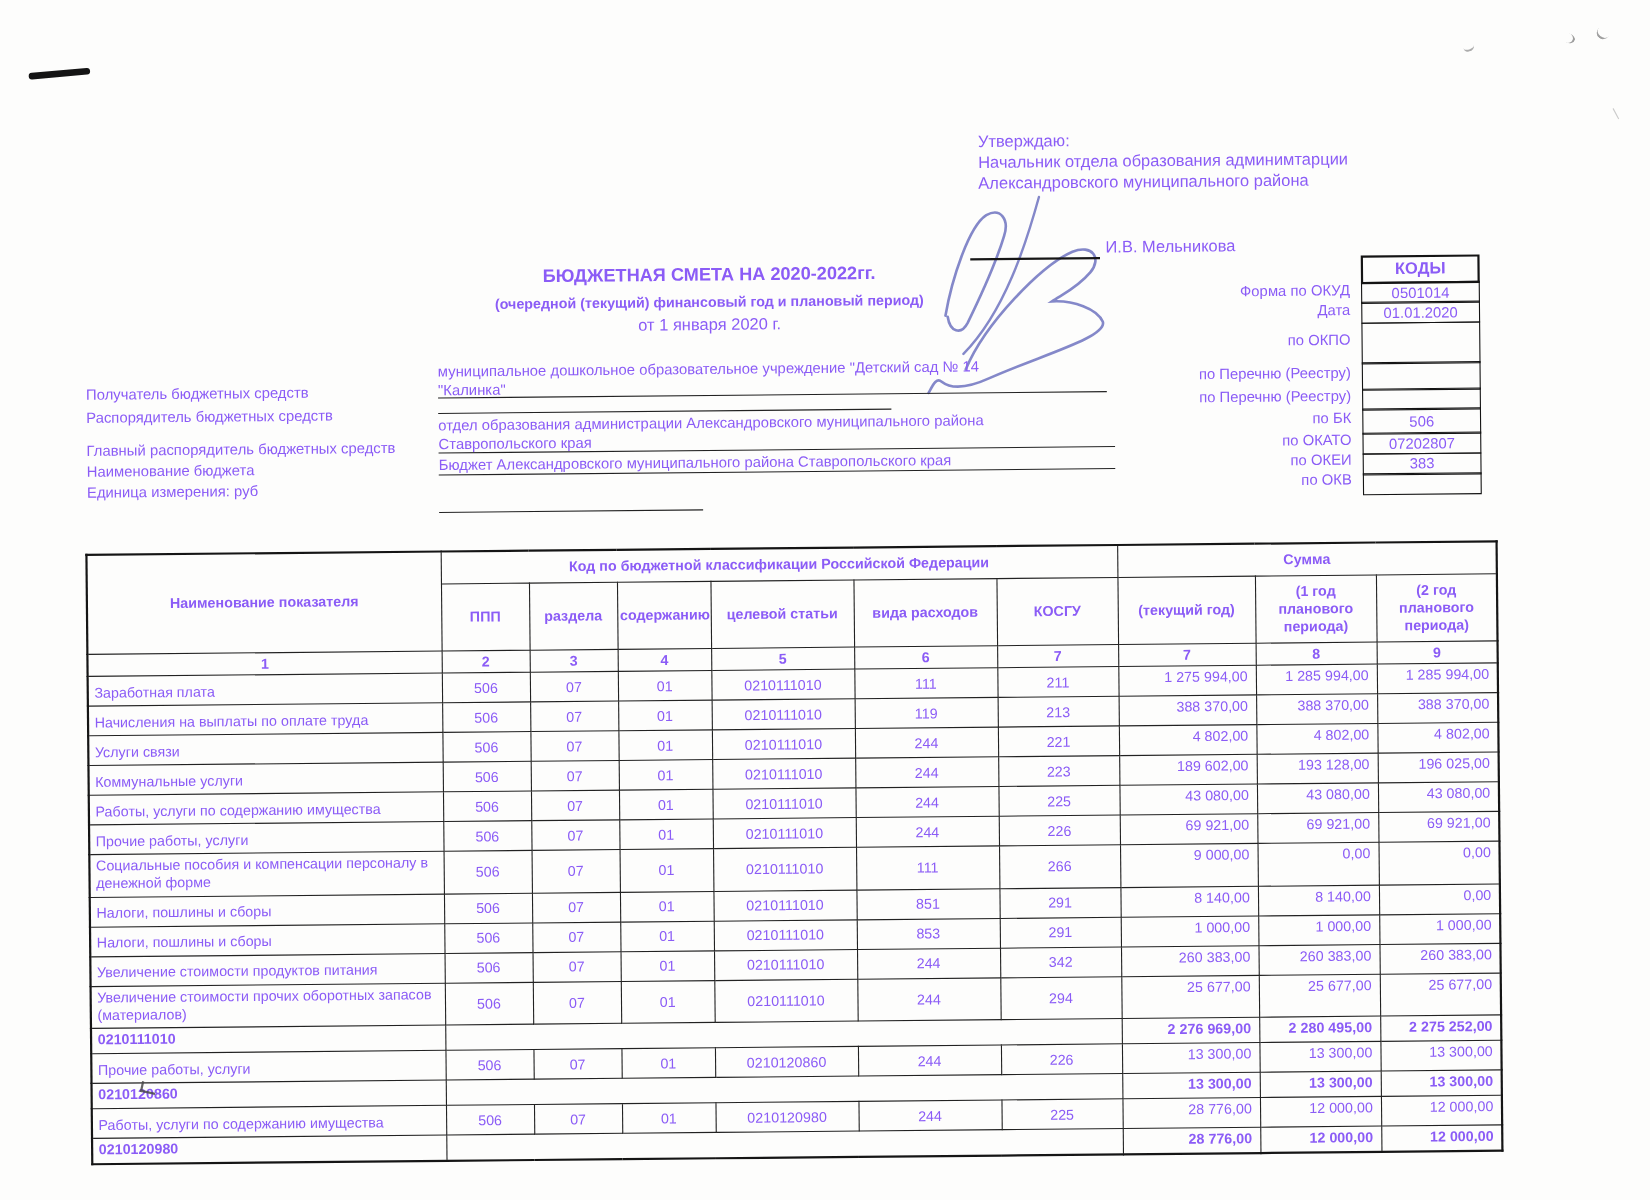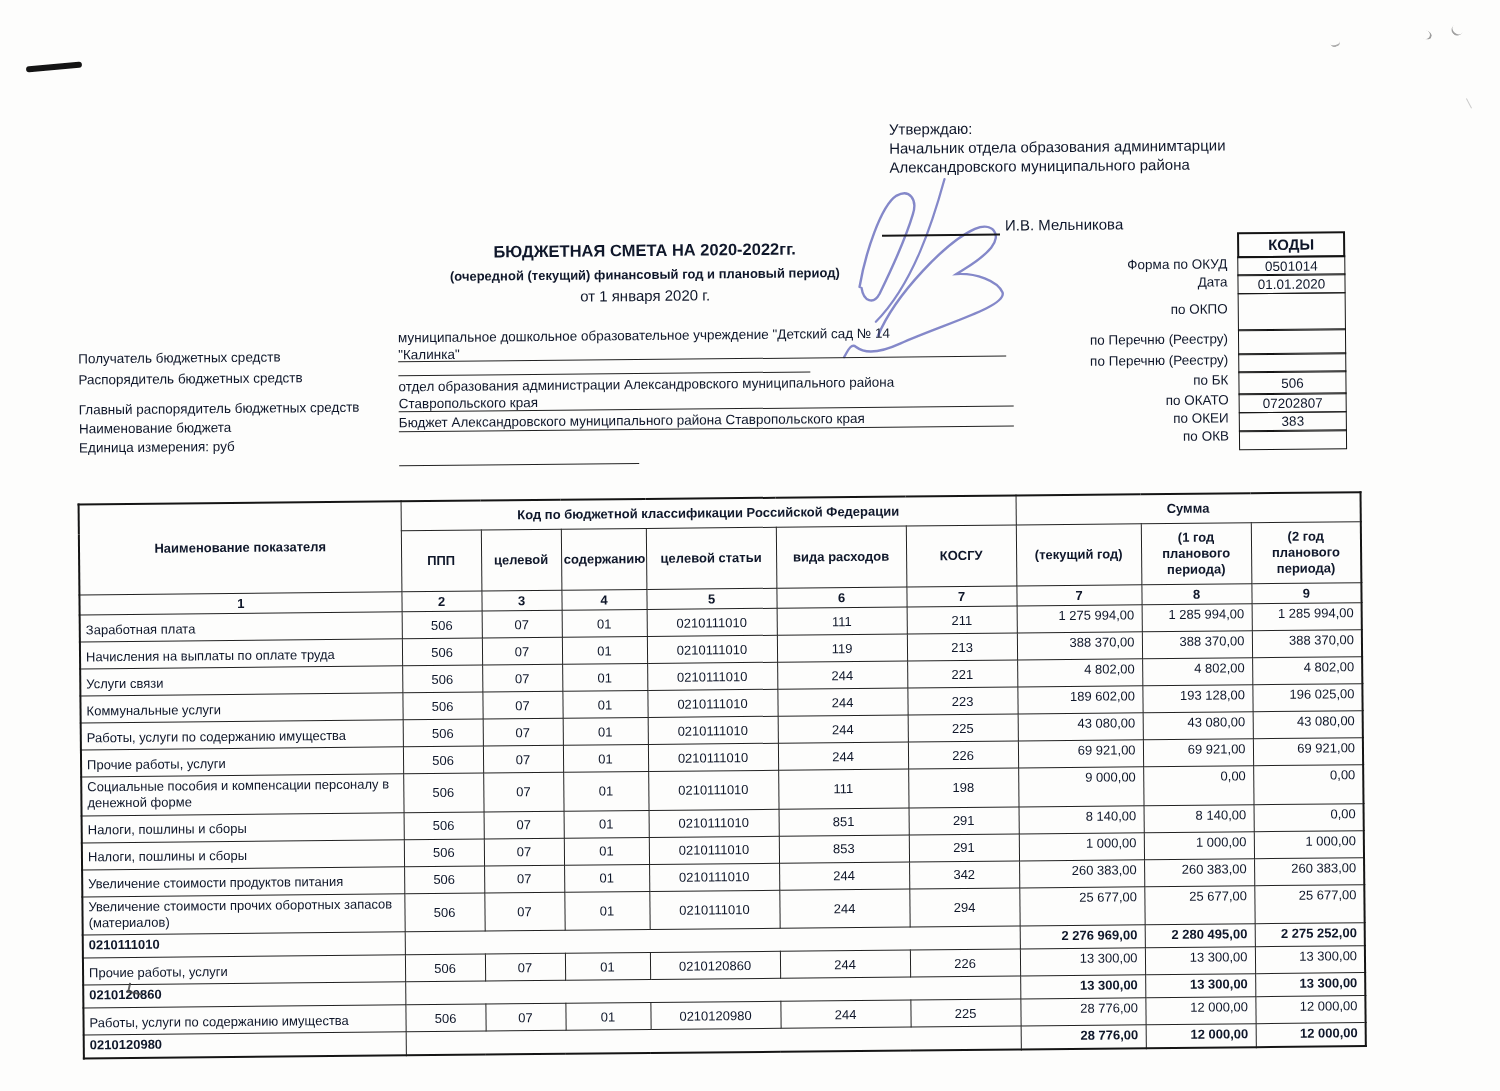--- a/index.html
+++ b/index.html
@@ -1,17 +1,17 @@
 <!DOCTYPE html>
 <html><head>
 <meta charset="utf-8">
 <style>
   html,body{margin:0;padding:0;background:#ffffff;}
   .page{position:relative;width:1500px;height:1091px;background:#fdfdfc;overflow:hidden;
-        font-family:"Liberation Sans",sans-serif;color:#0f172a;}
+        font-family:"Liberation Sans",sans-serif;color:#8b5cf6;}
   .rot{position:absolute;inset:0;transform:rotate(-0.55deg);transform-origin:50% 50%;}
 
   
   .approval{position:absolute;left:893px;top:121px;width:380px;font-size:15px;line-height:19px;}
   .sig-underline{position:absolute;left:885px;top:236px;width:118px;border-top:2px solid #161616;}
   .signer-name{position:absolute;left:1008px;top:219px;font-size:15px;}
   .sig-svg{position:absolute;left:828px;top:175px;width:200px;height:185px;}
 
   
   .titleblock{position:absolute;left:380px;top:240px;width:535px;text-align:center;}
@@ -143,21 +143,21 @@
           <col style="width:110px">
       </colgroup>
       <thead>
         <tr class="h1">
           <th rowspan="2">Наименование показателя</th>
           <th colspan="6">Код по бюджетной классификации Российской Федерации</th>
           <th colspan="3" class="sum-first">Сумма</th>
         </tr>
         <tr class="h2">
           <th>ППП</th>
-          <th>целевой</th>
+          <th>раздела</th>
           <th>содержанию</th>
           <th>целевой статьи</th>
           <th>вида расходов</th>
           <th>КОСГУ</th>
           <th class="sum-first">(текущий год)</th>
           <th>(1 год планового периода)</th>
           <th>(2 год планового периода)</th>
         </tr>
         <tr class="hn">
           <td>1</td>
@@ -245,21 +245,21 @@
             <td class="c-sum">69 921,00</td>
             <td class="c-sum">69 921,00</td>
           </tr>
           <tr class="data-row">
             <td class="c-name">Социальные пособия и компенсации персоналу в денежной форме</td>
             <td class="c-code">506</td>
             <td class="c-code">07</td>
             <td class="c-code">01</td>
             <td class="c-code">0210111010</td>
             <td class="c-code">111</td>
-            <td class="c-code">198</td>
+            <td class="c-code">266</td>
             <td class="c-sum sum-first">9 000,00</td>
             <td class="c-sum">0,00</td>
             <td class="c-sum">0,00</td>
           </tr>
           <tr class="data-row">
             <td class="c-name">Налоги, пошлины и сборы</td>
             <td class="c-code">506</td>
             <td class="c-code">07</td>
             <td class="c-code">01</td>
             <td class="c-code">0210111010</td>

